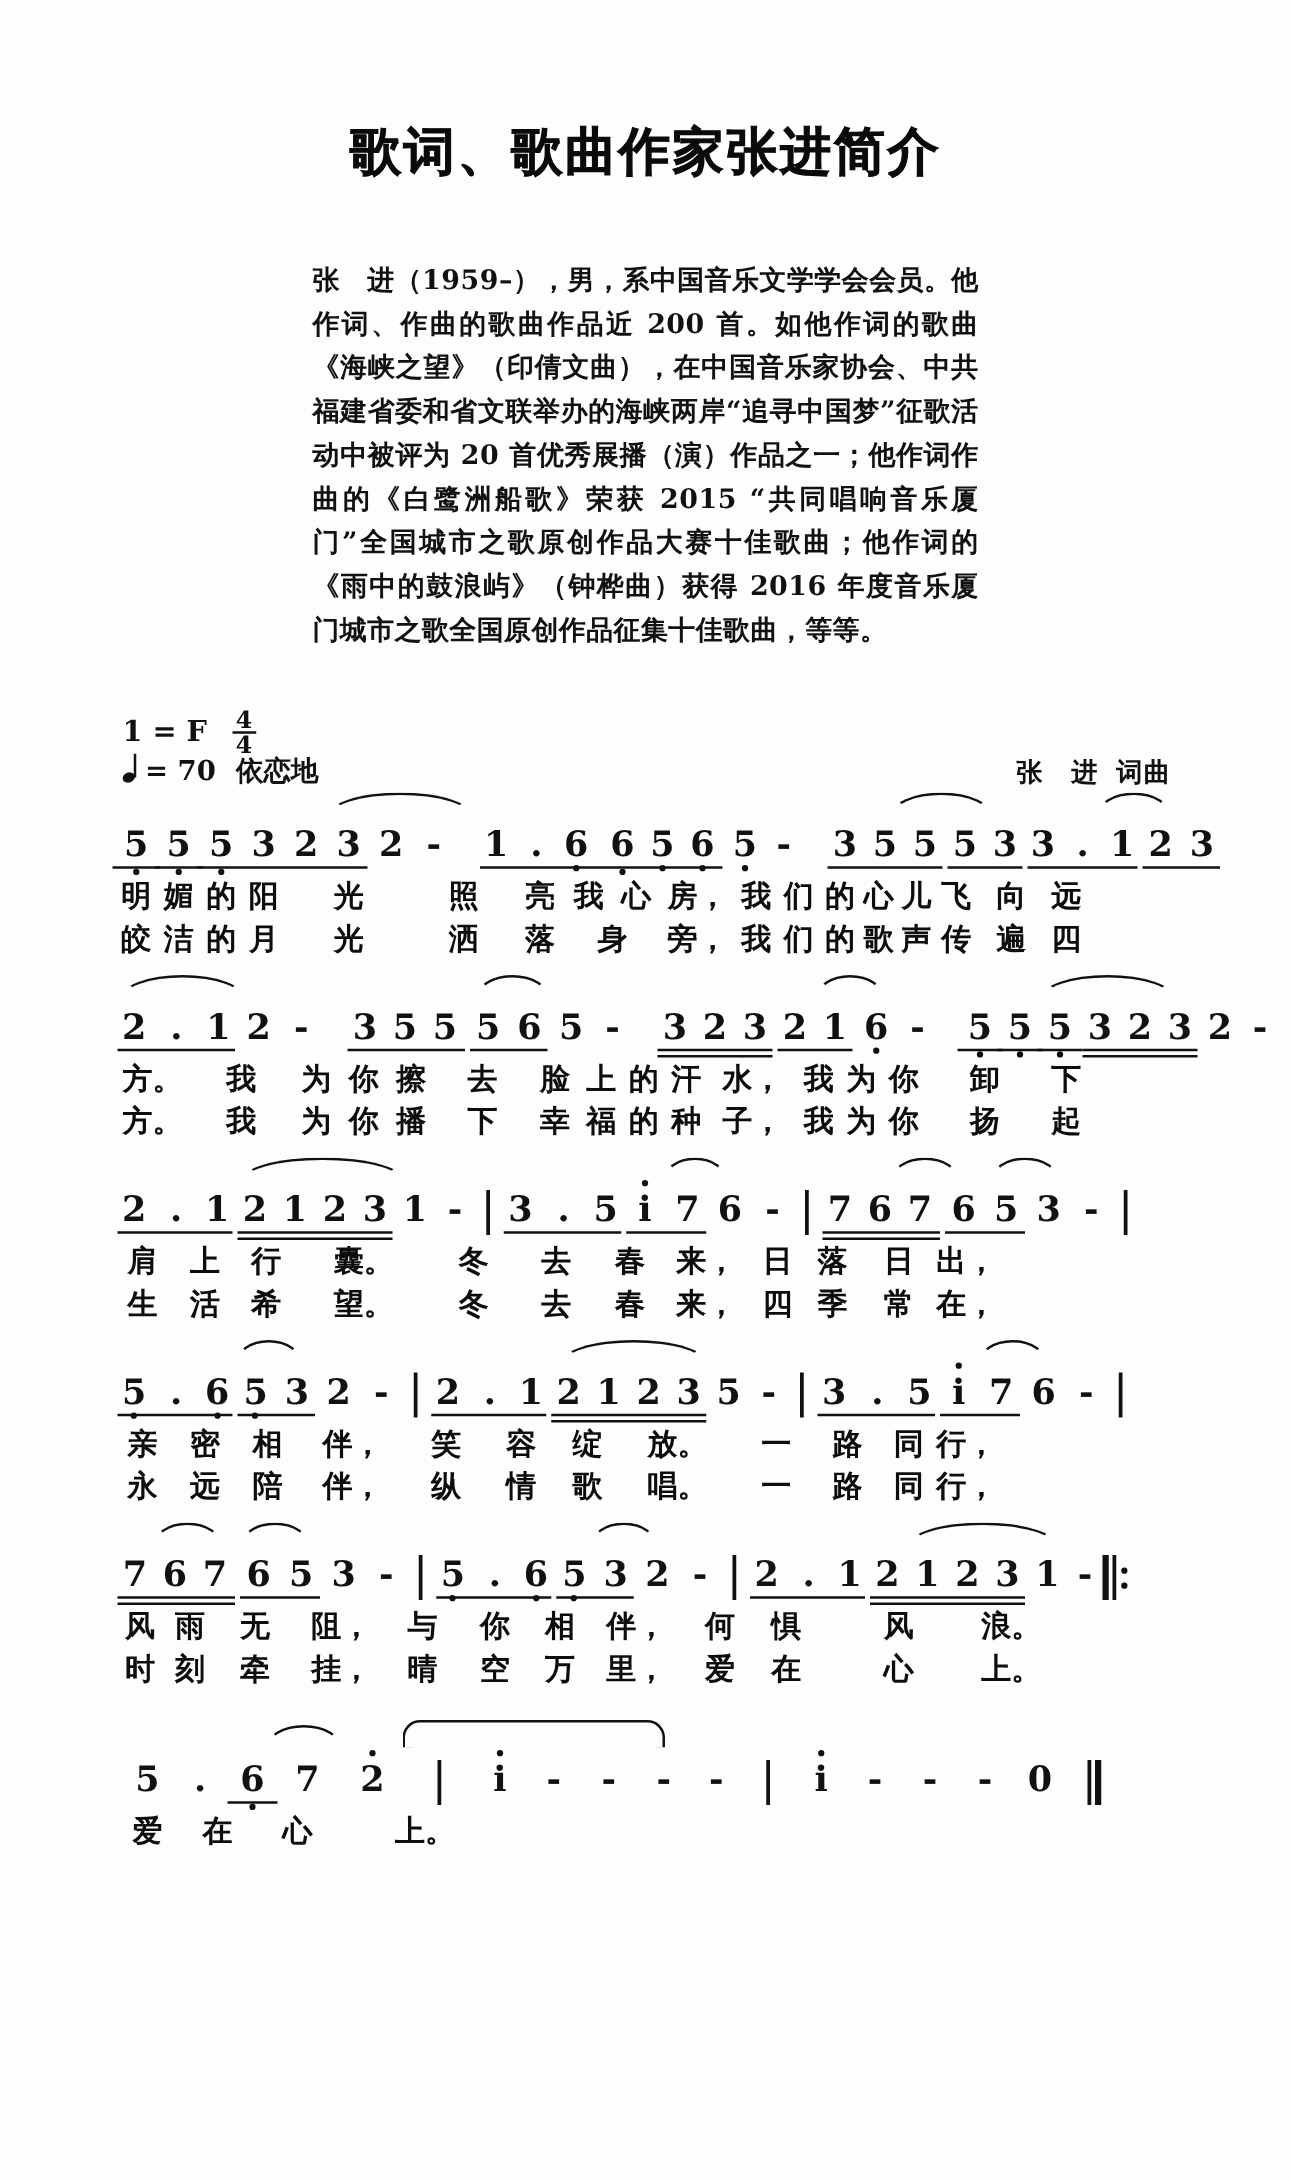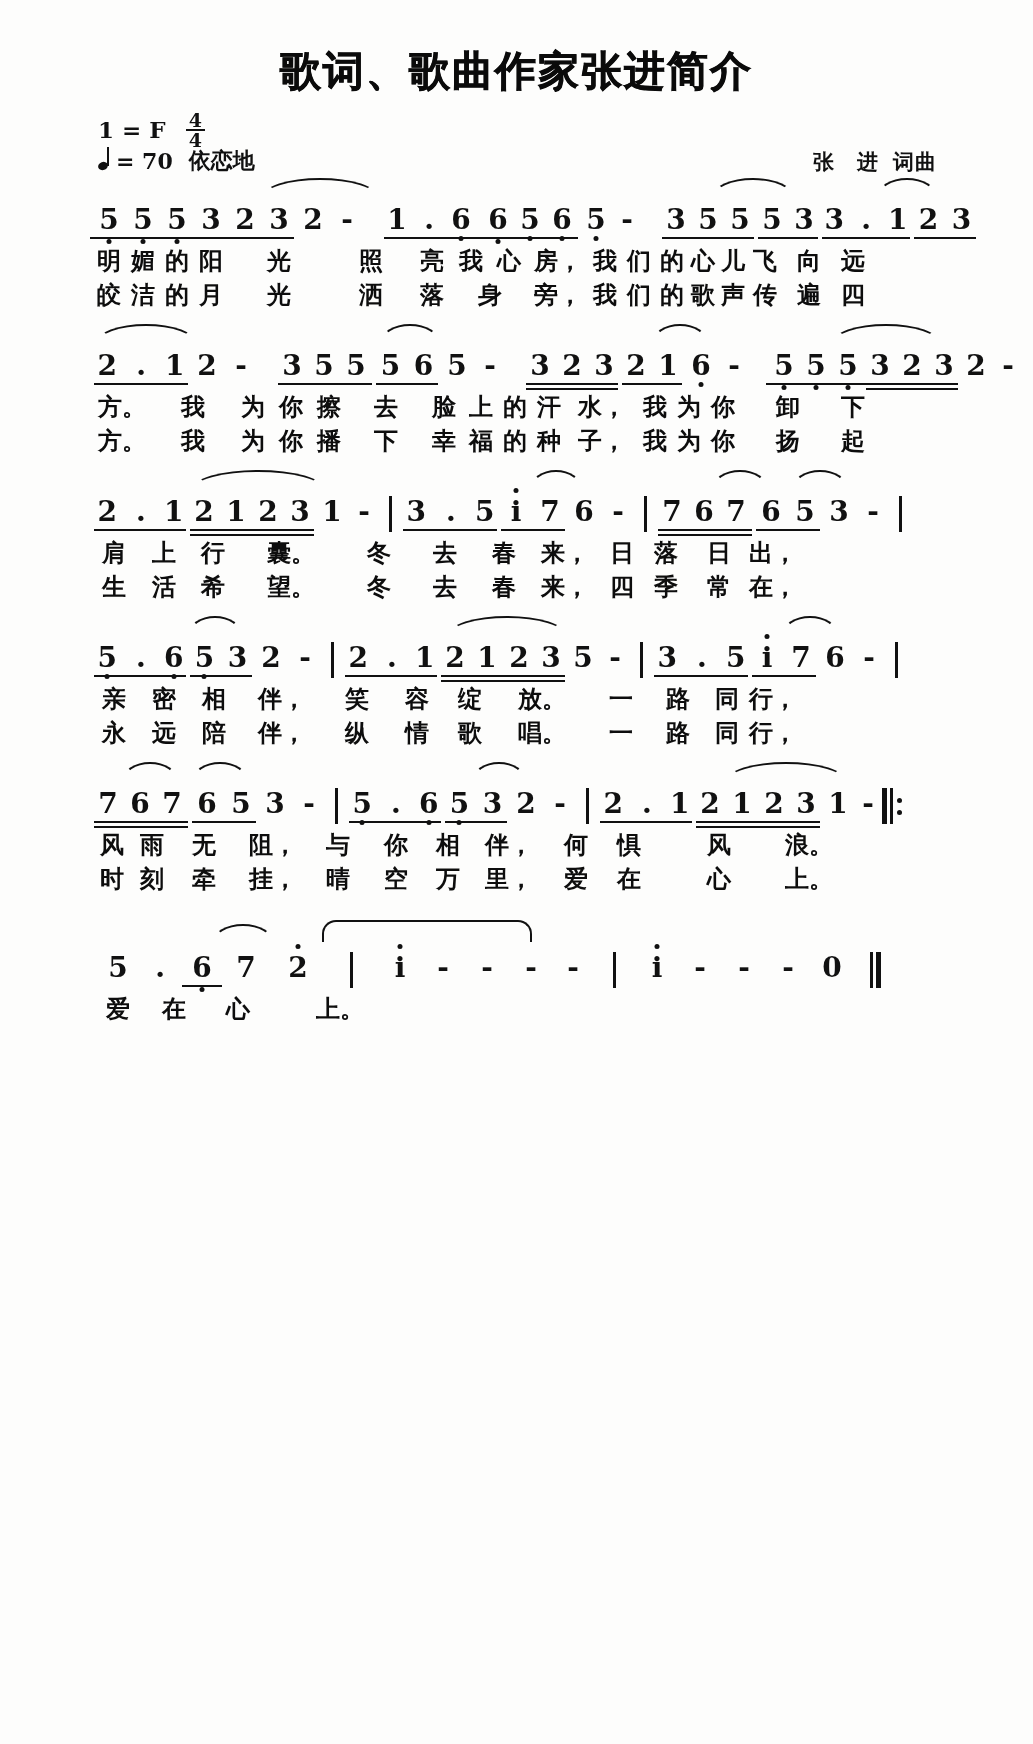--- a/index.html
+++ b/index.html
@@ -15,21 +15,21 @@
   .page{position:relative;width:1033px;height:1744px;padding:0;box-sizing:border-box;}
 
   
   .article-title{
     text-align:center;
     font-family:"DejaVu Sans","Liberation Sans",sans-serif;
     font-weight:bold;
     font-size:41px;
     letter-spacing:2px;
     margin:0;
-    padding-top:44px;
+    padding-top:94px;
     color:#0b0b0b;
     -webkit-text-stroke:0.7px #0b0b0b;
   }
 
   .bio{
     margin:58px auto 0 auto;
     width:533px;
     font-size:21.5px;
     line-height:35px;
     text-align:justify;
@@ -47,21 +47,21 @@
     font-weight:bold;
     font-size:46px;
     letter-spacing:22px;
     padding-left:22px;
     margin:72px 0 0 0;
     color:#060606;
     -webkit-text-stroke:1px #060606;
   }
 
   
-  .score-head{position:relative;height:88px;margin-top:5px;}
+  .score-head{position:relative;height:88px;margin-top:38px;}
   .keysig{
     position:absolute;left:98px;top:6px;
     font-family:"DejaVu Serif","Liberation Serif",serif;
     font-weight:bold;font-size:23px;
     display:flex;align-items:center;gap:6px;
   }
   .timesig{display:inline-block;text-align:center;line-height:0.95;font-size:19px;margin-left:14px;position:relative;top:1px;}
   .timesig .num{display:block;border-bottom:2px solid #111;padding:0 3px;}
   .timesig .den{display:block;padding:0 3px;}
   .tempo{
@@ -178,20 +178,21 @@
   .endbar .thinb{width:2.5px;height:36px;background:#111;}
   .endbar .thickb{width:5px;height:36px;background:#111;margin-left:3px;}
 </style>
 </head>
 <body>
 
 <div class="page">
 
   <h1 class="article-title">歌词、歌曲作家张进简介</h1>
 
+  <div class="bio">张　进（1959–），男，系中国音乐文学学会会员。他作词、作曲的歌曲作品近 200 首。如他作词的歌曲《海峡之望》（印倩文曲），在中国音乐家协会、中共福建省委和省文联举办的海峡两岸“追寻中国梦”征歌活动中被评为 20 首优秀展播（演）作品之一；他作词作曲的《白鹭洲船歌》荣获 2015 “共同唱响音乐厦门”全国城市之歌原创作品大赛十佳歌曲；他作词的《雨中的鼓浪屿》（钟桦曲）获得 2016 年度音乐厦门城市之歌全国原创作品征集十佳歌曲，等等。</div>
 
 
   <div class="score-head">
     <div class="keysig">
       <span>1 = F</span>
       <span class="timesig">
         <span class="num">4</span>
         <span class="den">4</span>
       </span>
     </div>

